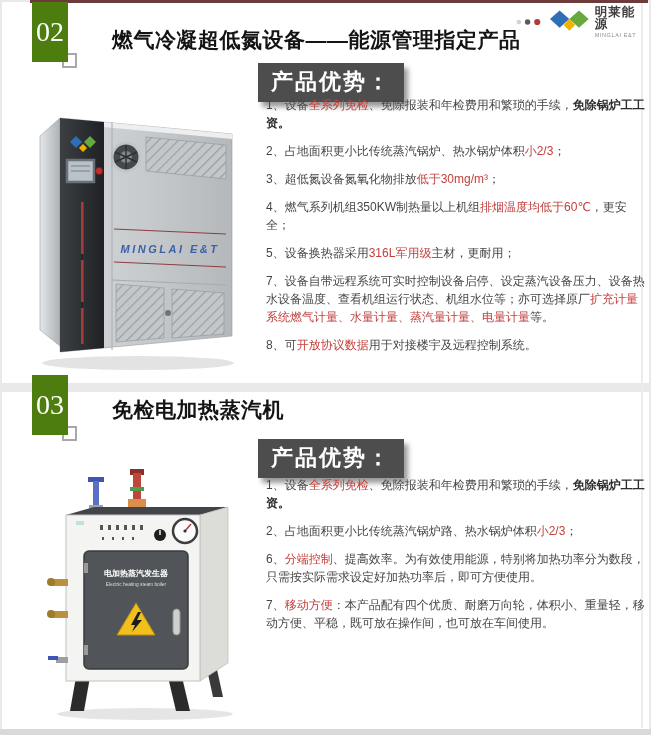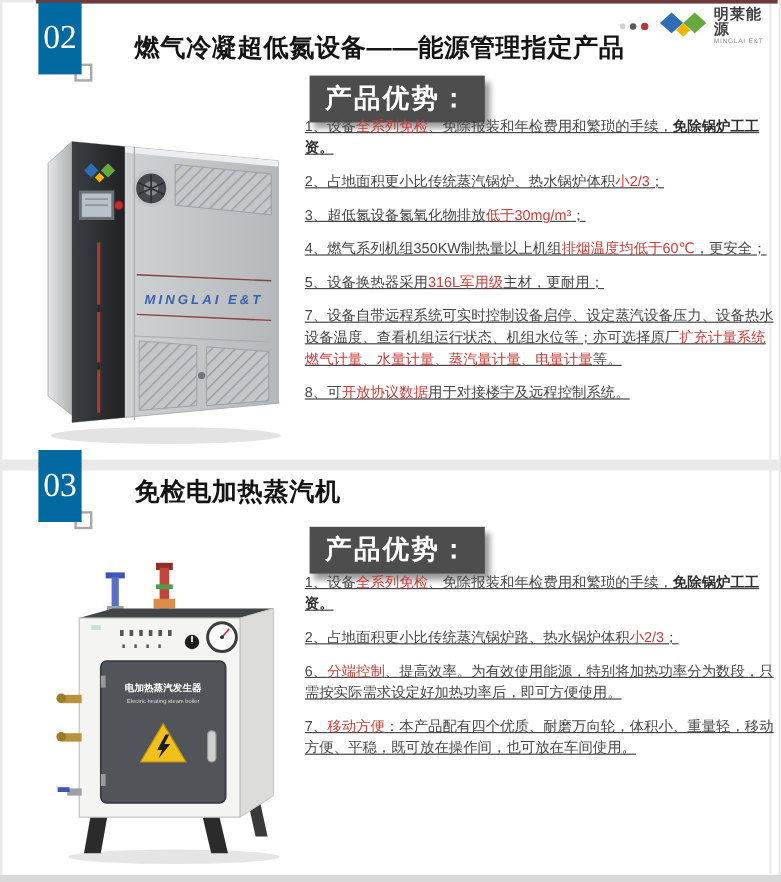--- a/index.html
+++ b/index.html
@@ -13,21 +13,21 @@
   .edge-top{left:0;top:0;width:651px;height:2px;}
   .edge-left{left:0;top:0;width:2px;height:735px;}
   .edge-right{left:649px;top:0;width:2px;height:735px;}
   .edge-bottom{left:0;top:729px;width:651px;height:6px;background:#d9d9d9;}
   .section-gap{position:absolute;left:0;top:383px;width:651px;height:9px;background:#e9e9e9;}
   .right-inner-line{position:absolute;left:641px;top:2px;width:2px;height:726px;background:#ececec;}
   .top-maroon-line{position:absolute;left:30px;top:0;width:618px;height:3px;background:#6e3b3b;}
 
   
   .num-box{
-    position:absolute;left:32px;width:36px;height:60px;background:#0369a1;
+    position:absolute;left:32px;width:36px;height:60px;background:#4d7c0f;
     color:#fff;display:flex;align-items:center;justify-content:center;
     font-family:"Liberation Serif","DejaVu Serif",serif;font-size:28px;z-index:3;
   }
   .num-box.s02{top:2px;}
   .num-box.s03{top:375px;}
   .corner-square{position:absolute;width:11px;height:11px;border:2px solid #a8a8a8;z-index:2;background:transparent;}
   .corner-square.s02{left:62px;top:53px;}
   .corner-square.s03{left:62px;top:426px;}
 
   .section-title{position:absolute;left:80px;font-weight:bold;font-size:21px;color:#141414;letter-spacing:0.5px;white-space:nowrap;margin-left:32px;}
@@ -48,21 +48,21 @@
     padding:4px 13px 5px 13px;box-shadow:4px 5px 5px rgba(0,0,0,0.4);
     white-space:nowrap;
   }
   .adv-label.s02{top:63px;}
   .adv-label.s03{top:439px;}
 
   
   .adv-list{position:absolute;left:254px;width:392px;}
   .adv-list.s02{top:96px;}
   .adv-list.s03{top:476px;}
-  .adv-item{font-size:12px;line-height:18px;color:#474747;margin:0 0 10px 0;text-decoration:underline;}
+  .adv-item{font-size:12px;line-height:18px;color:#474747;margin:0 0 10px 12px;}
   .adv-item .red{color:#c2403c;}
   .adv-item .bold{font-weight:bold;color:#2e2e2e;}
 
   
   .product{position:absolute;}
   .product.p02{left:26px;top:84px;width:220px;height:290px;}
   .product.p03{left:40px;top:463px;width:210px;height:258px;}
 </style>
 </head>
 <body>

